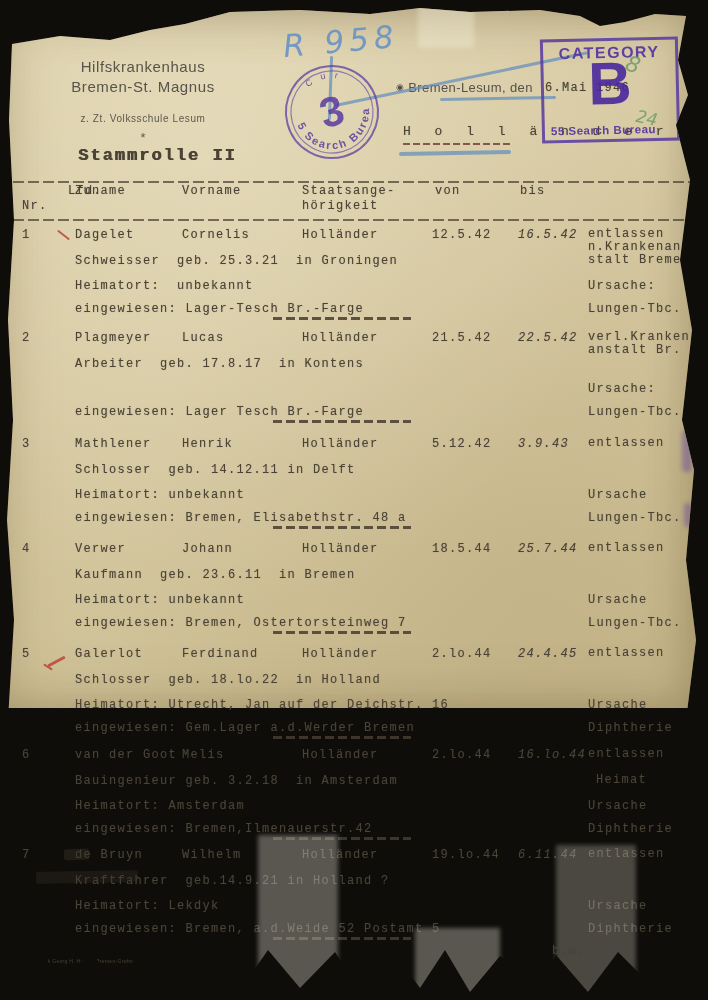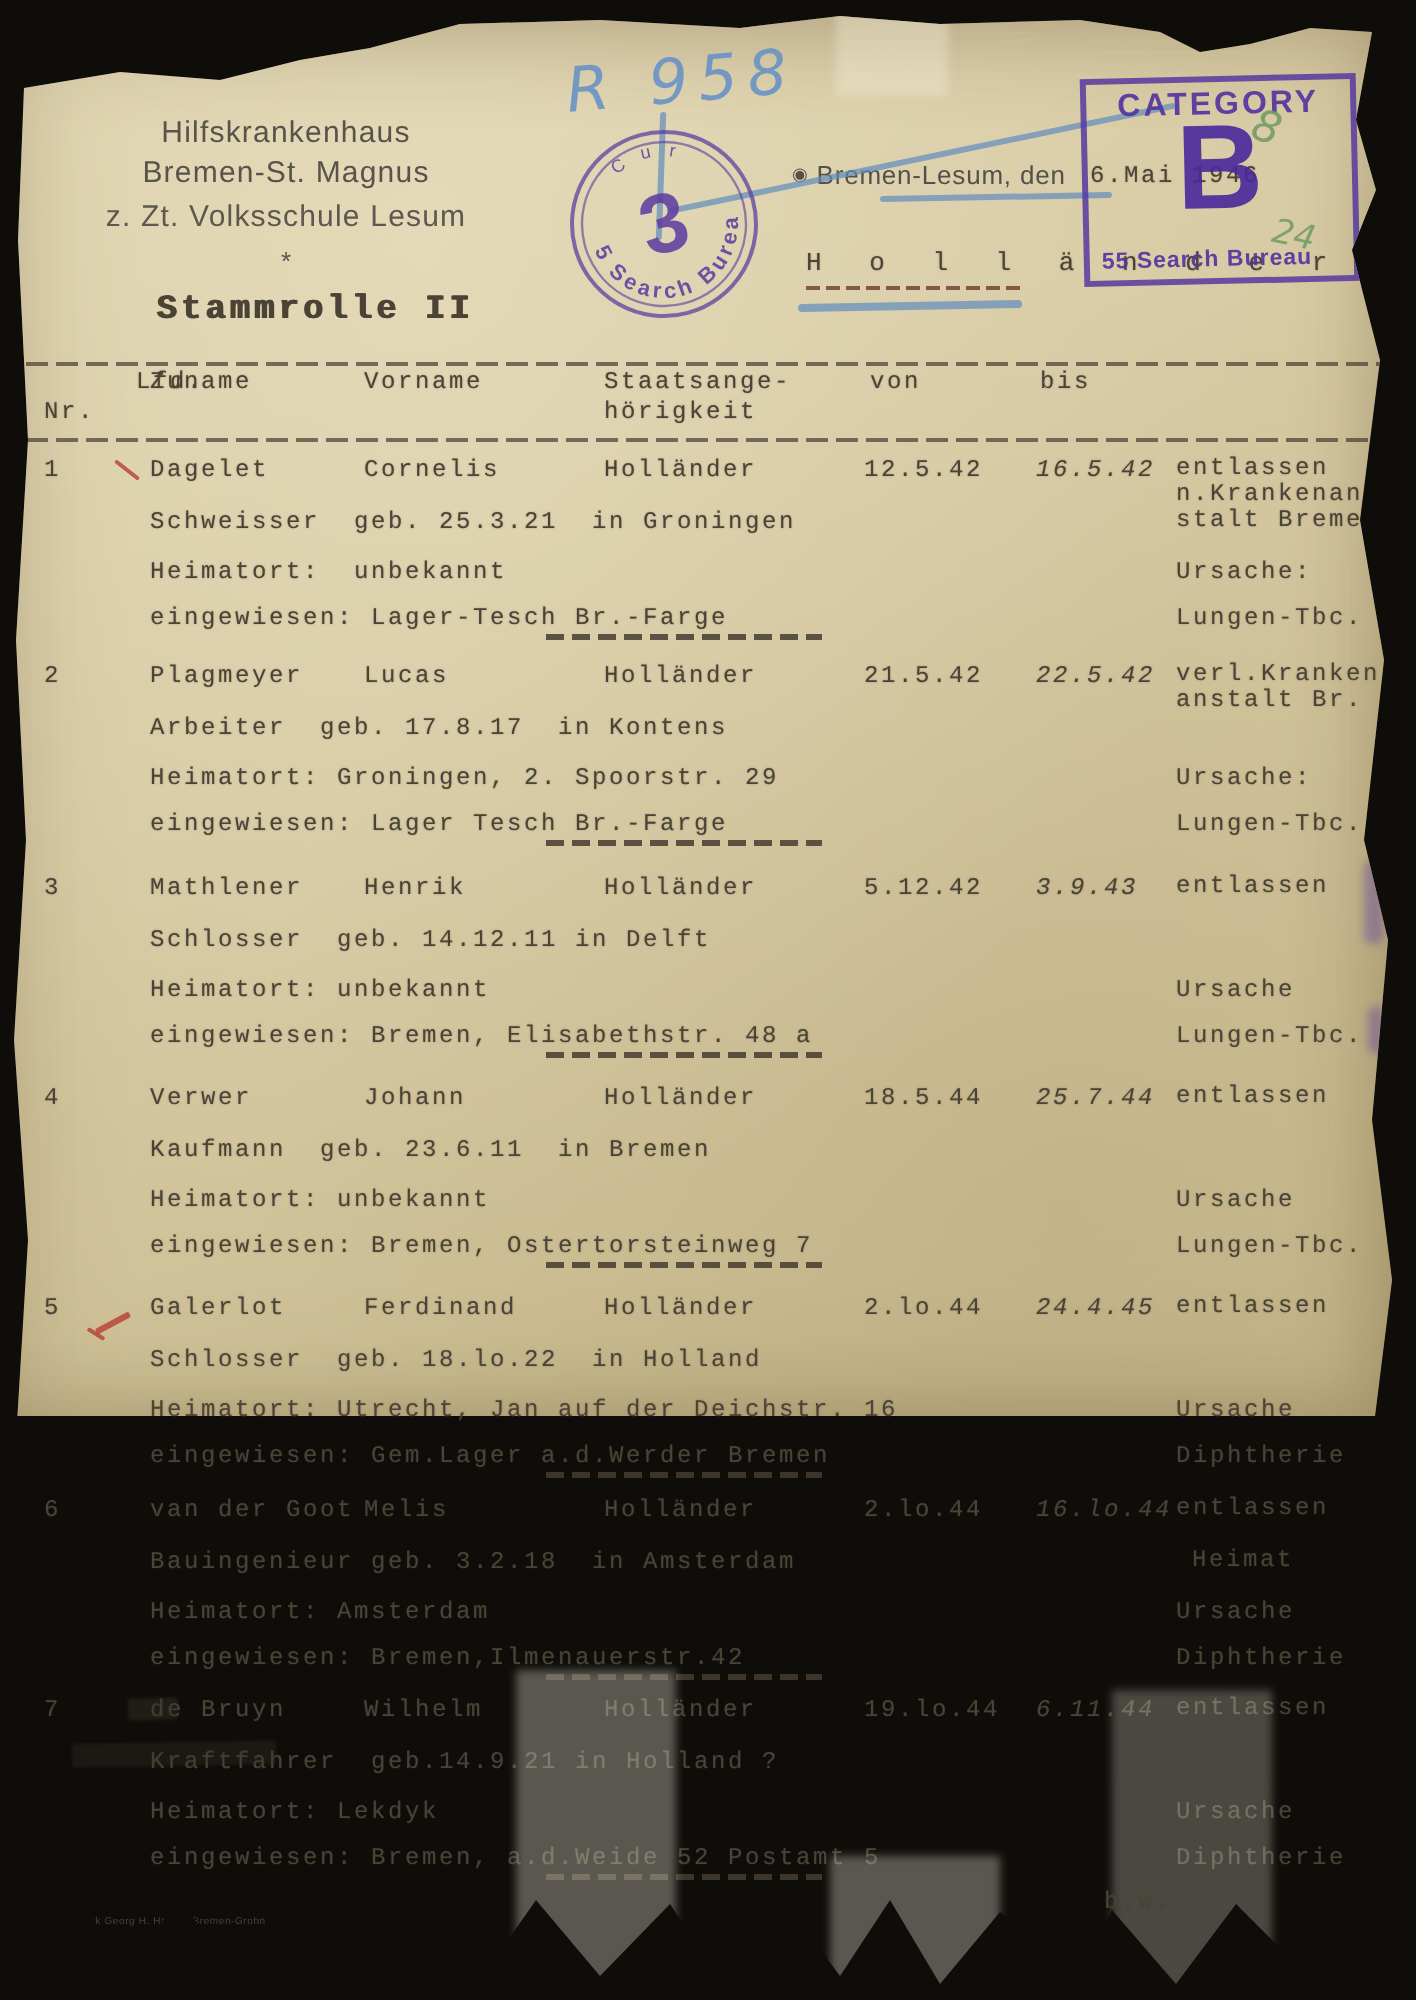--- a/index.html
+++ b/index.html
@@ -20,21 +20,21 @@
       10px 900px,16px 820px,8px 720px,14px 620px,7px 520px,13px 420px,8px 320px,14px 220px,9px 120px);
     box-shadow:inset 0 0 60px rgba(120,100,60,.28), inset -25px 0 35px rgba(110,90,55,.22),
                inset 0 25px 40px rgba(115,95,60,.18);}
   .typed{font-family:"Liberation Mono","DejaVu Sans Mono",monospace;font-size:12px;
          letter-spacing:1.3px;color:#4a4336;text-shadow:0 0 1px rgba(74,67,54,.38);white-space:pre;}
   .abs{position:absolute;}
   
   .letterhead{position:absolute;left:52px;top:58px;width:182px;text-align:center;color:#58534b;}
   .lh1{font-size:15px;letter-spacing:.6px;}
   .lh2{font-size:15px;letter-spacing:.6px;margin-top:3px;}
-  .lh3{font-size:15px;letter-spacing:.6px;margin-top:5px;color:#5d5850;}
+  .lh3{font-size:10px;letter-spacing:.6px;margin-top:18px;color:#5d5850;}
   .lhstar{font-size:13px;margin-top:6px;color:#5d5850;}
   .doctitle{left:78px;top:146px;font-weight:bold;font-size:17px;letter-spacing:2px;
             text-shadow:.7px 0 0 #4a4336;}
   
   .placeline{left:396px;top:80px;font-size:13px;color:#55504a;letter-spacing:.4px;}
   .placesym{font-size:9px;vertical-align:2px;margin-right:4px;}
   .dateline{left:545px;top:81px;}
   .natline{left:403px;top:124px;font-size:13px;letter-spacing:8px;}
   .natunderline{left:403px;top:143px;width:108px;height:2px;
      background:repeating-linear-gradient(90deg,rgba(116,66,56,.85) 0 7px,transparent 7px 10px);}
@@ -163,21 +163,20 @@
         <div class="entry" style="top: 331px;">
     <div class="trow typed main">
       <span class="c-nr">2</span>
       <span class="c-zu">Plagmeyer</span>
       <span class="c-vo">Lucas</span>
       <span class="c-na">Holländer</span>
       <span class="c-von">21.5.42</span>
       <span class="c-bis">22.5.42</span>
     </div>
     <div class="trow typed l2">Arbeiter  geb. 17.8.17  in Kontens</div>
-    <div class="trow typed l3">Heimatort: Groningen, 2. Spoorstr. 29</div>
     <div class="trow typed l4">eingewiesen: Lager Tesch Br.-Farge</div>
     <div class="notes typed"><div>verl.Kranken-</div><div>anstalt Br.</div></div>
     <div class="note typed heimat"></div>
     <div class="note typed ulabel">Ursache:</div>
     <div class="note typed uvalue">Lungen-Tbc.</div>
     <div class="sep"></div>
   </div>
         <div class="entry" style="top: 437px;">
     <div class="trow typed main">
       <span class="c-nr">3</span>

